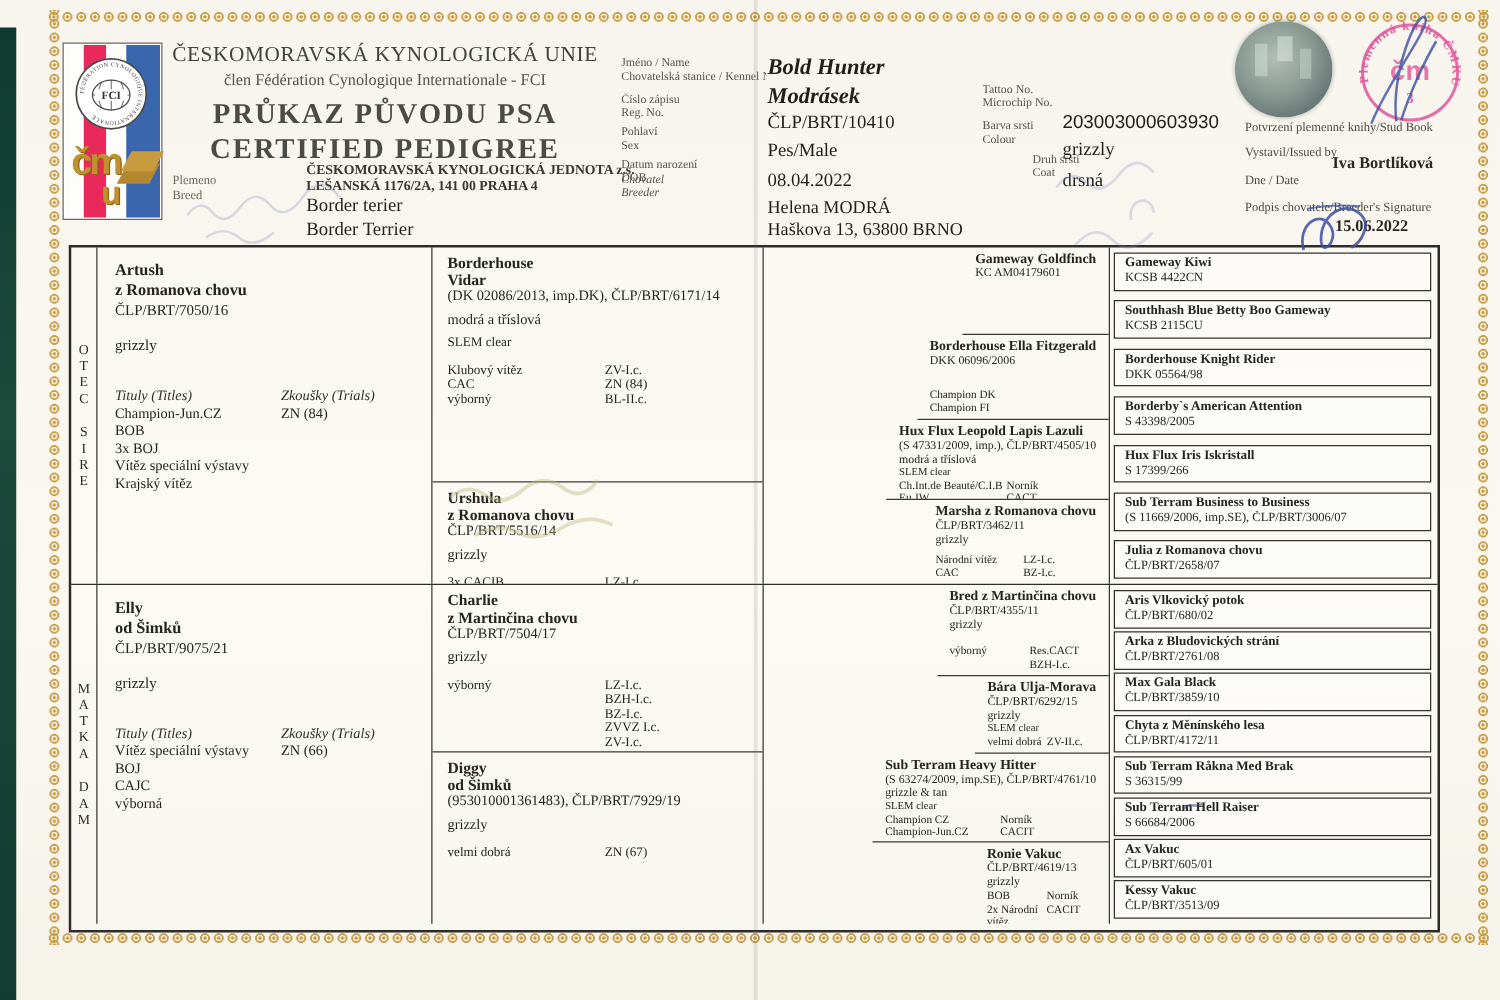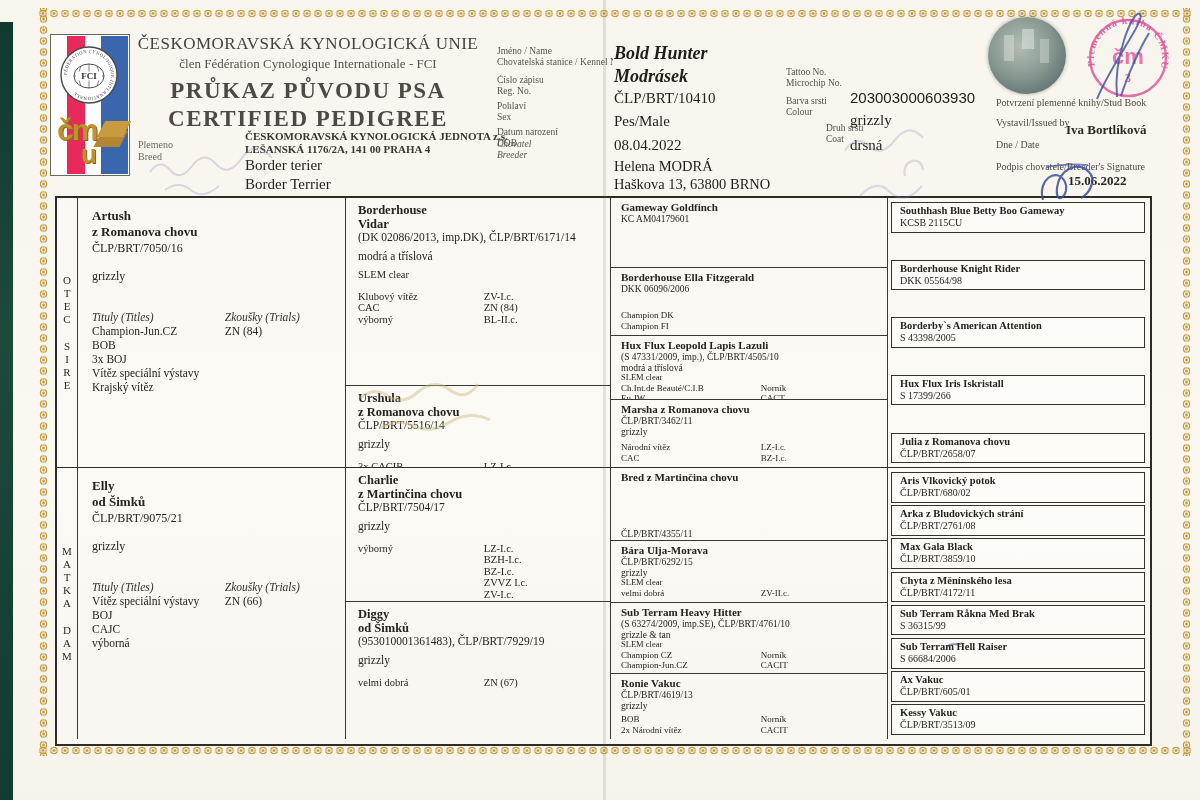--- a/index.html
+++ b/index.html
@@ -56,21 +56,21 @@
      box-shadow:0 0 4px rgba(80,95,90,.5);opacity:.95;}
 
   
   .ptable{left:55px;top:196px;width:1093px;height:546px;border:2px solid #2e2c28;background:rgba(255,255,255,.25);}
   .half{display:flex;height:269px;}
   .half.dam{height:271px;border-top:1.5px solid #2e2c28;}
   .colL{width:20px;border-right:1px solid #3a3832;display:flex;flex-direction:column;justify-content:center;align-items:center;gap:14px;
         font-size:11px;line-height:13px;text-align:center;color:#2c2a24;}
   .colG1{width:268px;border-right:1px solid #3a3832;padding:10px 14px 6px;box-sizing:border-box;}
   .colG2{width:264px;border-right:1px solid #3a3832;display:flex;flex-direction:column;}
-  .colG3{width:276px;border-right:1px solid #3a3832;display:flex;flex-direction:column;}
+  .colG3{width:276px;border-right:1px solid #3a3832;display:flex;flex-direction:column;align-items:flex-end;}
   .colG4{width:260px;display:flex;flex-direction:column;justify-content:space-between;padding:4px 0;box-sizing:border-box;}
 
   .g1name{font-weight:bold;font-size:13px;line-height:16px;}
   .g1reg{font-size:12px;margin-top:1px;}
   .g1color{font-size:12px;margin-top:13px;}
   .g1awards{display:flex;margin-top:26px;font-size:11.5px;line-height:14px;}
   .g1awards .t{flex:1.25;}
   .g1awards .z{flex:1;}
   .hdr{font-style:italic;color:#33312b;}
 
@@ -82,21 +82,21 @@
   .g2reg{font-size:11.5px;line-height:12.5px;}
   .g2color{font-size:11.5px;margin-top:6px;}
   .g2slem{font-size:10.5px;margin-top:7px;}
   .g2awards{display:flex;margin-top:11px;font-size:10.5px;line-height:11.5px;}
   .g2awards .t{flex:1.1;}
   .g2awards .z{flex:1;}
 
   .g3cell{padding:3px 10px 2px;box-sizing:border-box;display:flex;flex-direction:column;overflow:hidden;border-bottom:1px solid #3a3832;}
   .g3cell.last{border-bottom:none;flex:1;}
   .s3a{height:70px;} .s3b{height:68px;} .s3c{height:64px;}
-  .d3a{height:73px;gap:45px;} .d3b{height:62px;} .d3c{height:71px;}
+  .d3a{height:73px;} .d3b{height:62px;} .d3c{height:71px;}
   .g3name{font-weight:bold;font-size:11px;line-height:13px;}
   .g3reg{font-size:9.5px;line-height:10.5px;}
   .g3color{font-size:9.5px;line-height:10.5px;}
   .g3slem{font-size:8.5px;line-height:9.5px;}
   .g3awards{display:flex;margin-top:auto;font-size:9px;line-height:10.5px;padding-bottom:2px;}
   .g3awards .t{flex:1.2;}
   .g3awards .z{flex:1;}
 
   .g4box{border:1.5px solid #34322c;margin:0 3px;padding:2px 8px 3px;background:rgba(255,255,255,.45);}
   .g4name{font-weight:bold;font-size:10.5px;line-height:12px;white-space:nowrap;overflow:hidden;}
@@ -313,34 +313,42 @@
           <div class="g3awards">
               <div class="t pre opt">Národní vítěz
 CAC</div>
             <div class="z pre opt">LZ-I.c.
 BZ-I.c.</div>
             </div>
         </div>
       </div>
       <div class="colG4">
         <div class="g4box">
+            <div class="g4name">Gameway Kiwi</div>
+            <div class="g4reg">KCSB 4422CN</div>
+          </div>
+        <div class="g4box">
             <div class="g4name">Southhash Blue Betty Boo Gameway</div>
             <div class="g4reg">KCSB 2115CU</div>
           </div>
         <div class="g4box">
             <div class="g4name">Borderhouse Knight Rider</div>
             <div class="g4reg">DKK 05564/98</div>
           </div>
         <div class="g4box">
             <div class="g4name">Borderby`s American Attention</div>
             <div class="g4reg">S 43398/2005</div>
           </div>
         <div class="g4box">
             <div class="g4name">Hux Flux Iris Iskristall</div>
             <div class="g4reg">S 17399/266</div>
+          </div>
+        <div class="g4box">
+            <div class="g4name">Sub Terram Business to Business</div>
+            <div class="g4reg">(S 11669/2006, imp.SE), ČLP/BRT/3006/07</div>
           </div>
         <div class="g4box">
             <div class="g4name">Julia z Romanova chovu</div>
             <div class="g4reg">ČLP/BRT/2658/07</div>
           </div>
       </div>
     </div>
 
     <div class="half dam">
       <div class="colL">

